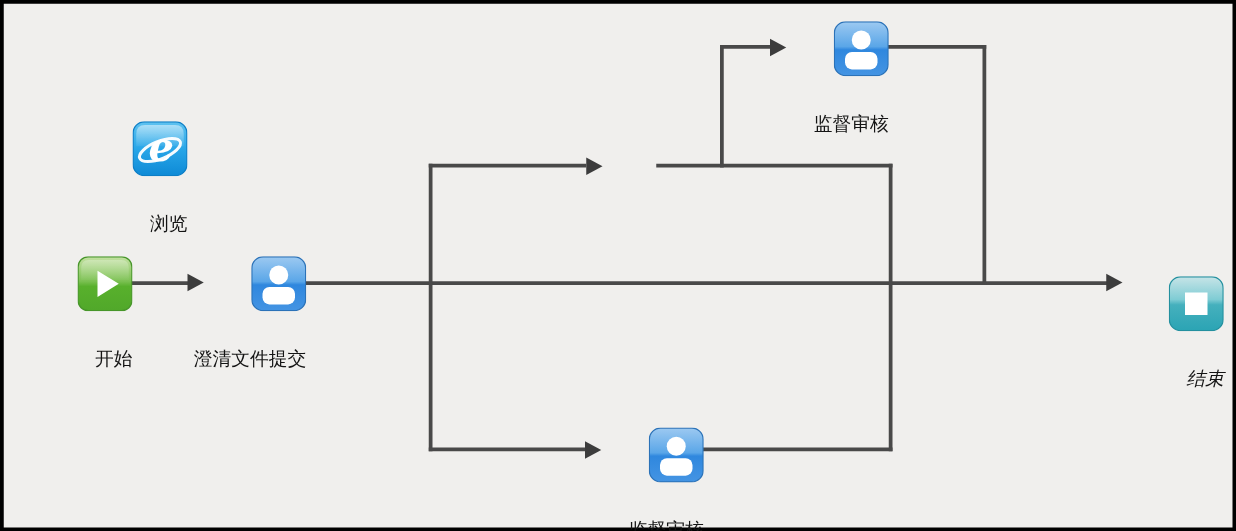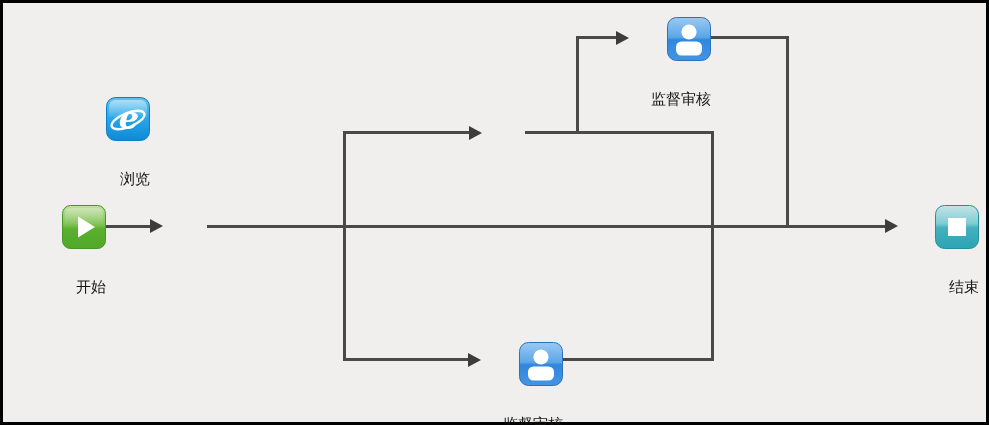--- a/index.html
+++ b/index.html
@@ -33,21 +33,21 @@
     font-size:15px;line-height:17px;
     color:#141414;white-space:nowrap;text-align:center;
   }
   
   .pos-browse{left:30px;top:97px;}
   .pos-start{left:-14px;top:205px;}
   .pos-clarify{left:125px;top:205px;}
   .pos-bidoffice{left:443px;top:112px;}
   .pos-suptop{left:591px;top:17px;}
   .pos-supbottom{left:443px;top:342px;}
-  .pos-end{left:859px;top:205px;}
+  .pos-end{left:859px;top:221px;font-style:italic;}
   .defs-holder{position:absolute;width:0;height:0;overflow:hidden;}
 </style>
 </head>
 <body>
 
 <div class="frame">
 
   <svg class="defs-holder" aria-hidden="true">
     <defs>
       <linearGradient id="gradPerson" x1="0" y1="0" x2="0" y2="1">
@@ -122,20 +122,30 @@
     <span class="icon">
       <svg viewBox="0 0 44 44">
         <rect x="0.5" y="0.5" width="43" height="43" rx="8" fill="url(#gradGreen)" stroke="#47962a"></rect>
         <path d="M3 19 L3 9 Q3 3 9 3 L35 3 Q41 3 41 9 L41 19 Z" fill="url(#gradGloss)" opacity="0.55"></path>
         <path d="M16 11.5 L33 22 L16 32.5 Z" fill="#ffffff"></path>
       </svg>
     </span>
     <div class="label">开始</div>
   </div>
 
+  <div class="node pos-clarify">
+    <span class="icon">
+      <svg viewBox="0 0 44 44">
+        <rect x="0.5" y="0.5" width="43" height="43" rx="9" fill="url(#gradPerson)" stroke="#2b72b8"></rect>
+        <circle cx="22" cy="15" r="7.6" fill="#ffffff"></circle>
+        <rect x="9" y="24.5" width="26" height="14" rx="5.5" fill="#ffffff"></rect>
+      </svg>
+    </span>
+    <div class="label">澄清文件提交</div>
+  </div>
 
 
   <div class="node pos-suptop">
     <span class="icon">
       <svg viewBox="0 0 44 44">
         <rect x="0.5" y="0.5" width="43" height="43" rx="9" fill="url(#gradPerson)" stroke="#2b72b8"></rect>
         <circle cx="22" cy="15" r="7.6" fill="#ffffff"></circle>
         <rect x="9" y="24.5" width="26" height="14" rx="5.5" fill="#ffffff"></rect>
       </svg>
     </span>

